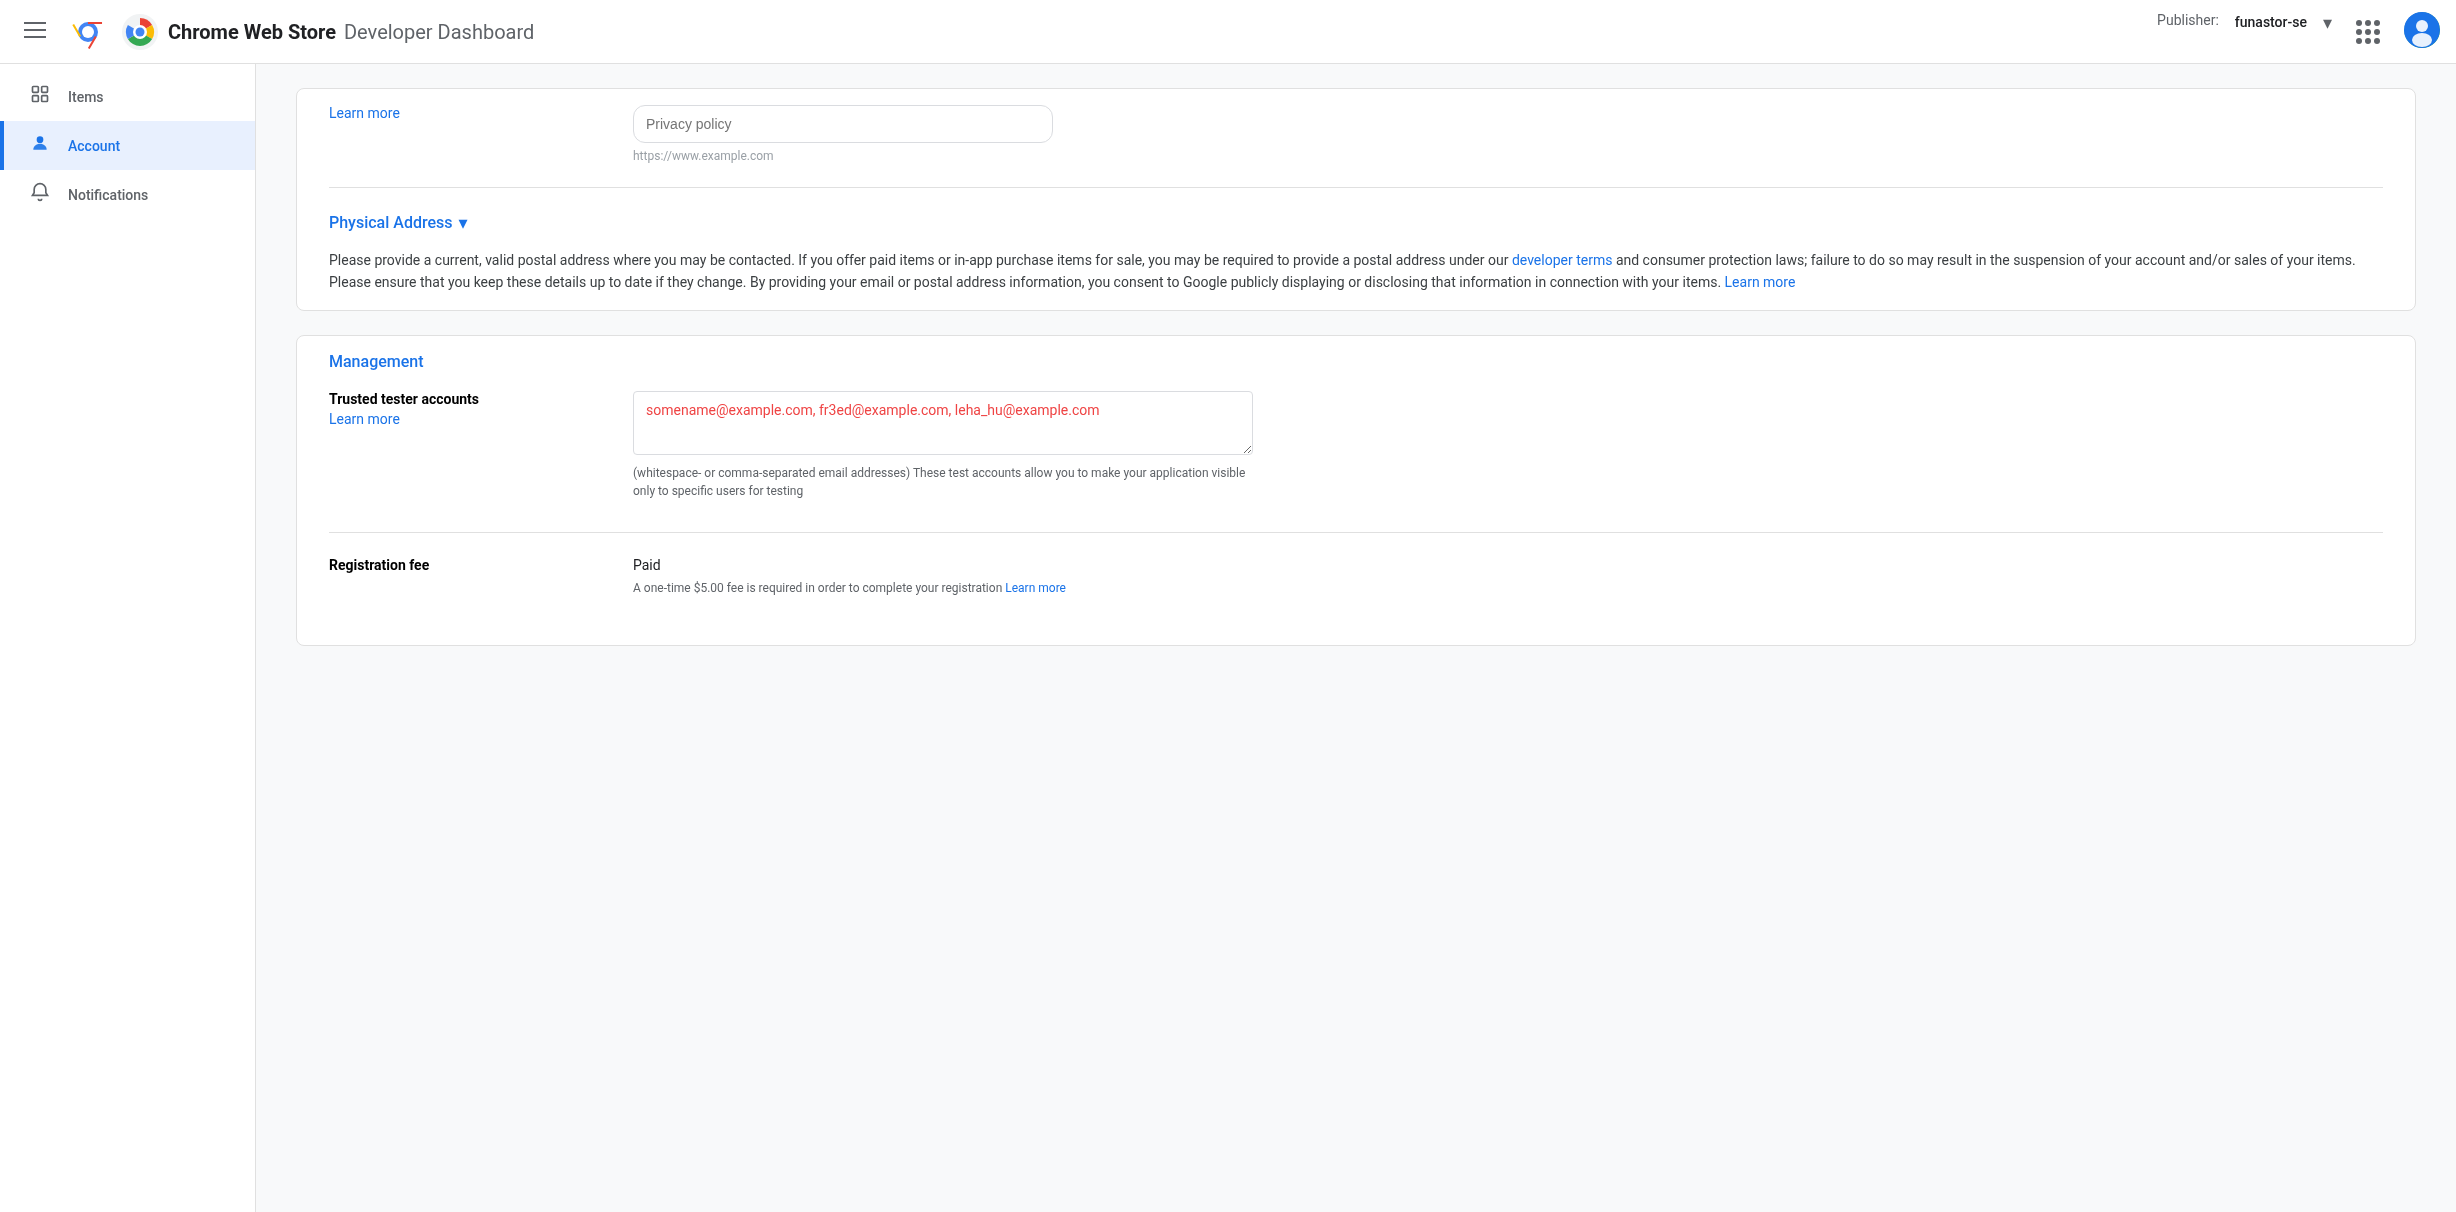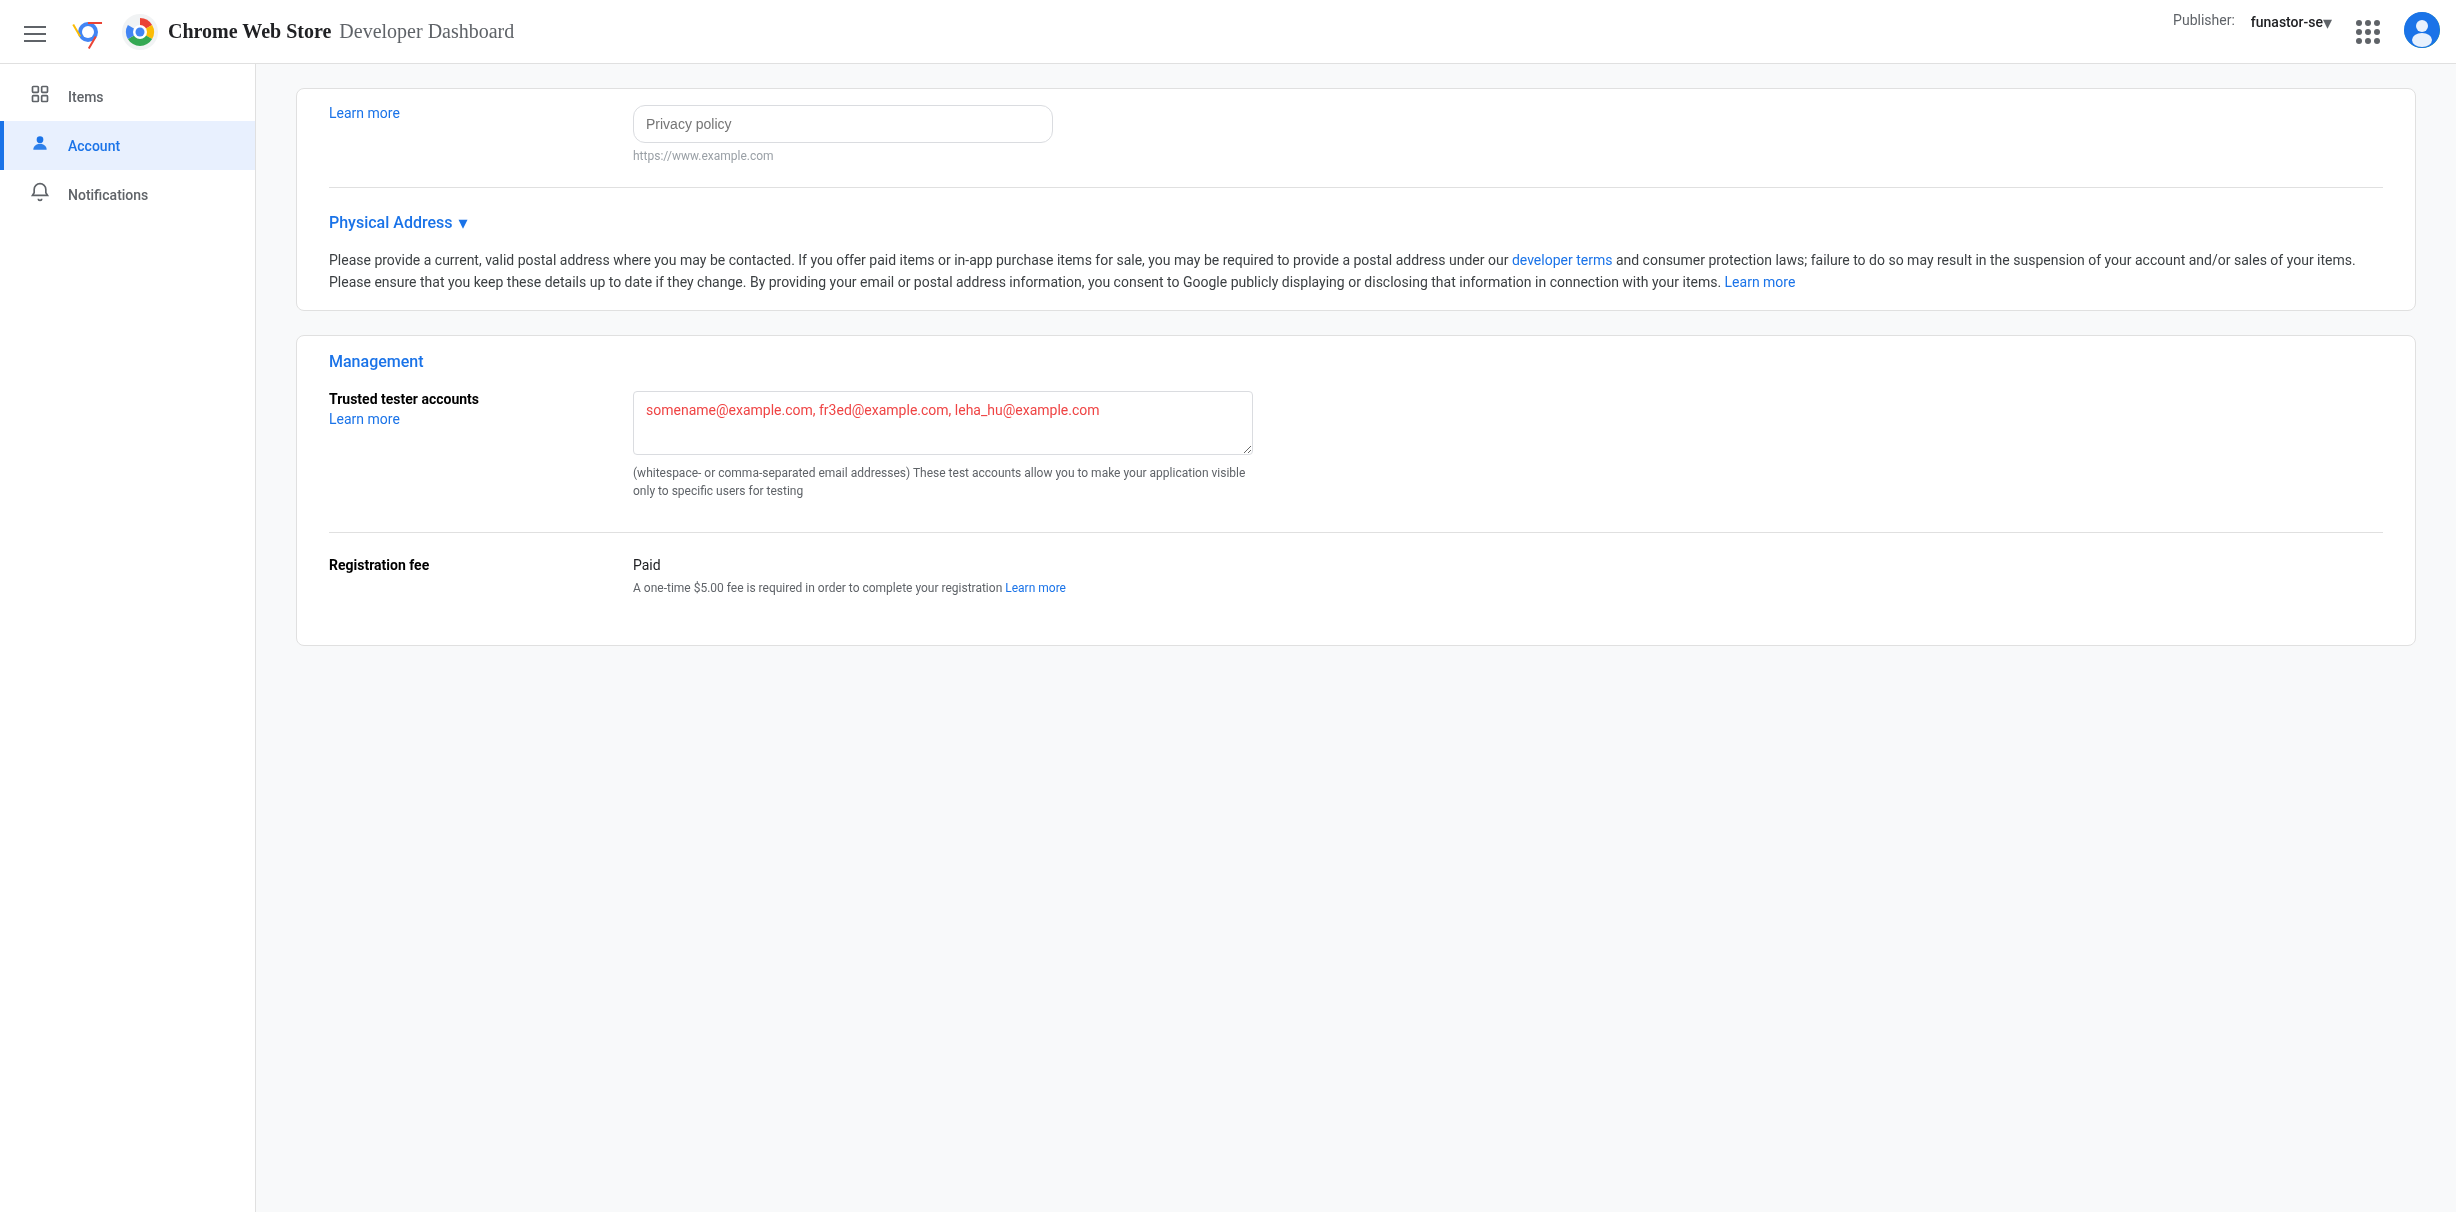--- a/index.html
+++ b/index.html
@@ -12,24 +12,23 @@
       background: #fff;
       border-bottom: 1px solid #e0e0e0;
       height: 64px;
       padding: 0 16px;
       position: fixed;
       top: 0; left: 0; right: 0;
       z-index: 100;
     }
     .header-left {
       display: flex;
-      align-items: flex-end;
+      align-items: flex-start;
       gap: 16px;
       flex: 1;
-      font-family: Liberation Serif, serif;
     }
     .hamburger-icon {
       cursor: pointer;
       display: flex; flex-direction: column; gap: 5px;
       padding: 8px;
     }
     .hamburger-icon span {
       display: block; width: 22px; height: 2px; background: #5f6368;
     }
     .chrome-logo {
@@ -53,21 +52,21 @@
     .header-right {
       display: flex; align-items: flex-start; gap: 16px;
     }
     .publisher-label {
       color: #5f6368; font-size: 14px;
     }
     .publisher-name {
       color: #202124; font-size: 14px; font-weight: 500;
     }
     .publisher-dropdown {
-      display: flex; align-items: center; gap: 0; cursor: pointer;
+      display: flex; align-items: center; gap: 16px; cursor: pointer;
     }
     .chevron-down {
       font-size: 18px; color: #5f6368;
     }
     .apps-icon {
       cursor: pointer; padding: 8px;
       display: grid; grid-template-columns: repeat(3,6px); gap: 3px;
     }
     .apps-icon span {
       width: 6px; height: 6px; background: #5f6368; border-radius: 50%;

